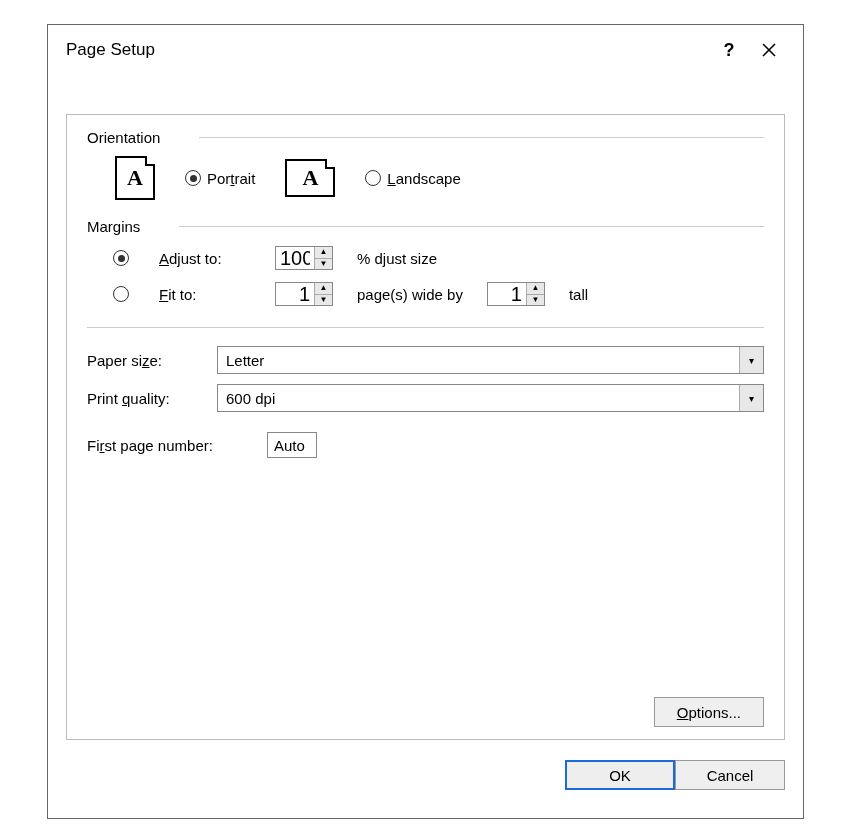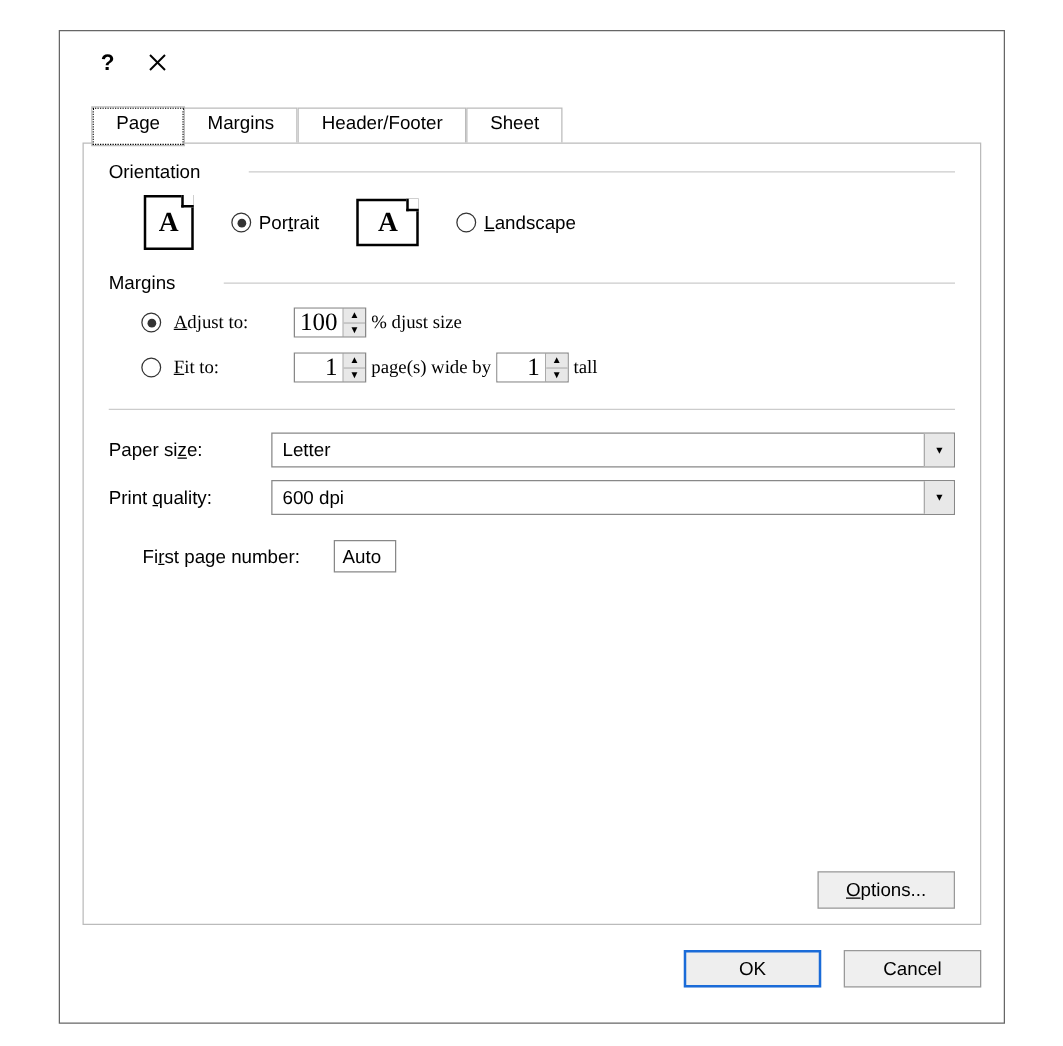--- a/index.html
+++ b/index.html
@@ -107,21 +107,21 @@
   }
   .spin {
     display:flex; flex-direction:column; width:18px; border-left:1px solid #aaa;
   }
   .spin div {
     flex:1; display:flex; align-items:center; justify-content:center;
     background:#e8e8e8; font-size:8px; line-height:1;
   }
   .spin div:first-child{ border-bottom:1px solid #aaa; }
   .scaling { padding-left:26px; }
-  .scaling .row { gap:4px; min-height:30px;font-family:Liberation Serif, serif; }
+  .scaling .row { gap:24px; min-height:30px; }
   .scaling .radio-lbl { width:92px; }
   hr.sep { border:none; border-top:1px solid #ccc; margin:18px 0; }
   .combo {
     display:flex; align-items:center; border:1px solid #888; height:28px; background:#fff;
     flex:1;
   }
   .combo .val { flex:1; padding:0 8px; }
   .combo .dd {
     width:24px; height:100%; border-left:1px solid #aaa; background:#e8e8e8;
     display:flex; align-items:center; justify-content:center;
@@ -133,48 +133,43 @@
     min-width:50px;
   }
   .options-btn-row { position:absolute; right:20px; bottom:12px; }
   .btn {
     border:1px solid #999; background:#efefef; height:30px; padding:0 22px;
     display:inline-flex; align-items:center; justify-content:center;
     font-size:15px; cursor:default;
   }
   .btn.primary { border:2px solid #1a6bd8; background:#eee; }
   .footer-btns {
-    position:absolute; right:0; bottom:10px; display:flex; gap:18px;
+    position:absolute; right:0; bottom:10px; display:flex; 
   }
   .footer-btns .btn { width:110px; }
   .chev { font-size:10px; }
 </style>
 </head>
 <body>
 
 <div class="outer">
 
   <div class="titlebar">
+    <div class="title">Page Setup</div>
     <div class="help">?</div>
     <div class="close">
       <svg width="16" height="16">
         <line class="close-x" x1="2" y1="2" x2="14" y2="14"></line>
         <line class="close-x" x1="14" y1="2" x2="2" y2="14"></line>
       </svg>
     </div>
   </div>
 
   <div class="dialog-body">
 
-    <div class="tabs">
-      <div class="tab active">Page</div>
-      <div class="tab inactive">Margins</div>
-      <div class="tab inactive">Header/Footer</div>
-      <div class="tab inactive">Sheet</div>
-    </div>
 
     <div class="tab-panel">
 
       <div class="group-rule">
         <span class="lbl">Orientation</span>
         <span class="line"></span>
       </div>
       <div class="orient">
         <div class="page-ico">
           <div class="fold"></div>
@@ -248,21 +243,21 @@
       <div class="fieldrow">
         <span class="flabel">Print <span class="u">q</span>uality:</span>
         <div class="combo">
           <span class="val">600 dpi</span>
           <span class="dd">
               <span class="chev">▾</span>
             </span>
         </div>
       </div>
 
-      <div class="fieldrow" style="margin-top:20px;text-align:center;">
+      <div class="fieldrow" style="margin-top:20px;">
         <span class="flabel" style="width:180px;">Fi<span class="u">r</span>st page number:</span>
         <span class="txt-input">
           <span>Auto</span>
         </span>
       </div>
 
       <div class="options-btn-row">
         <span class="btn"><span class="u">O</span>ptions...</span>
       </div>
     </div>

